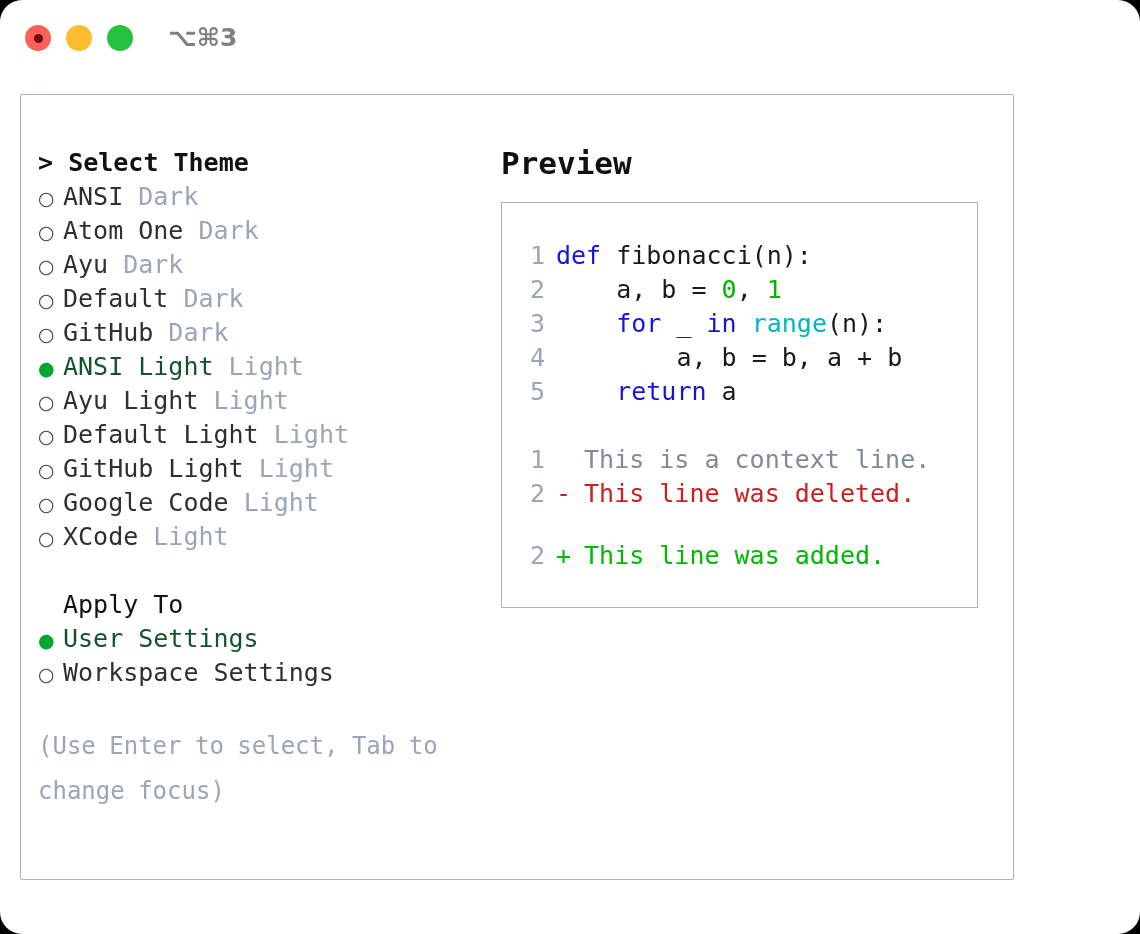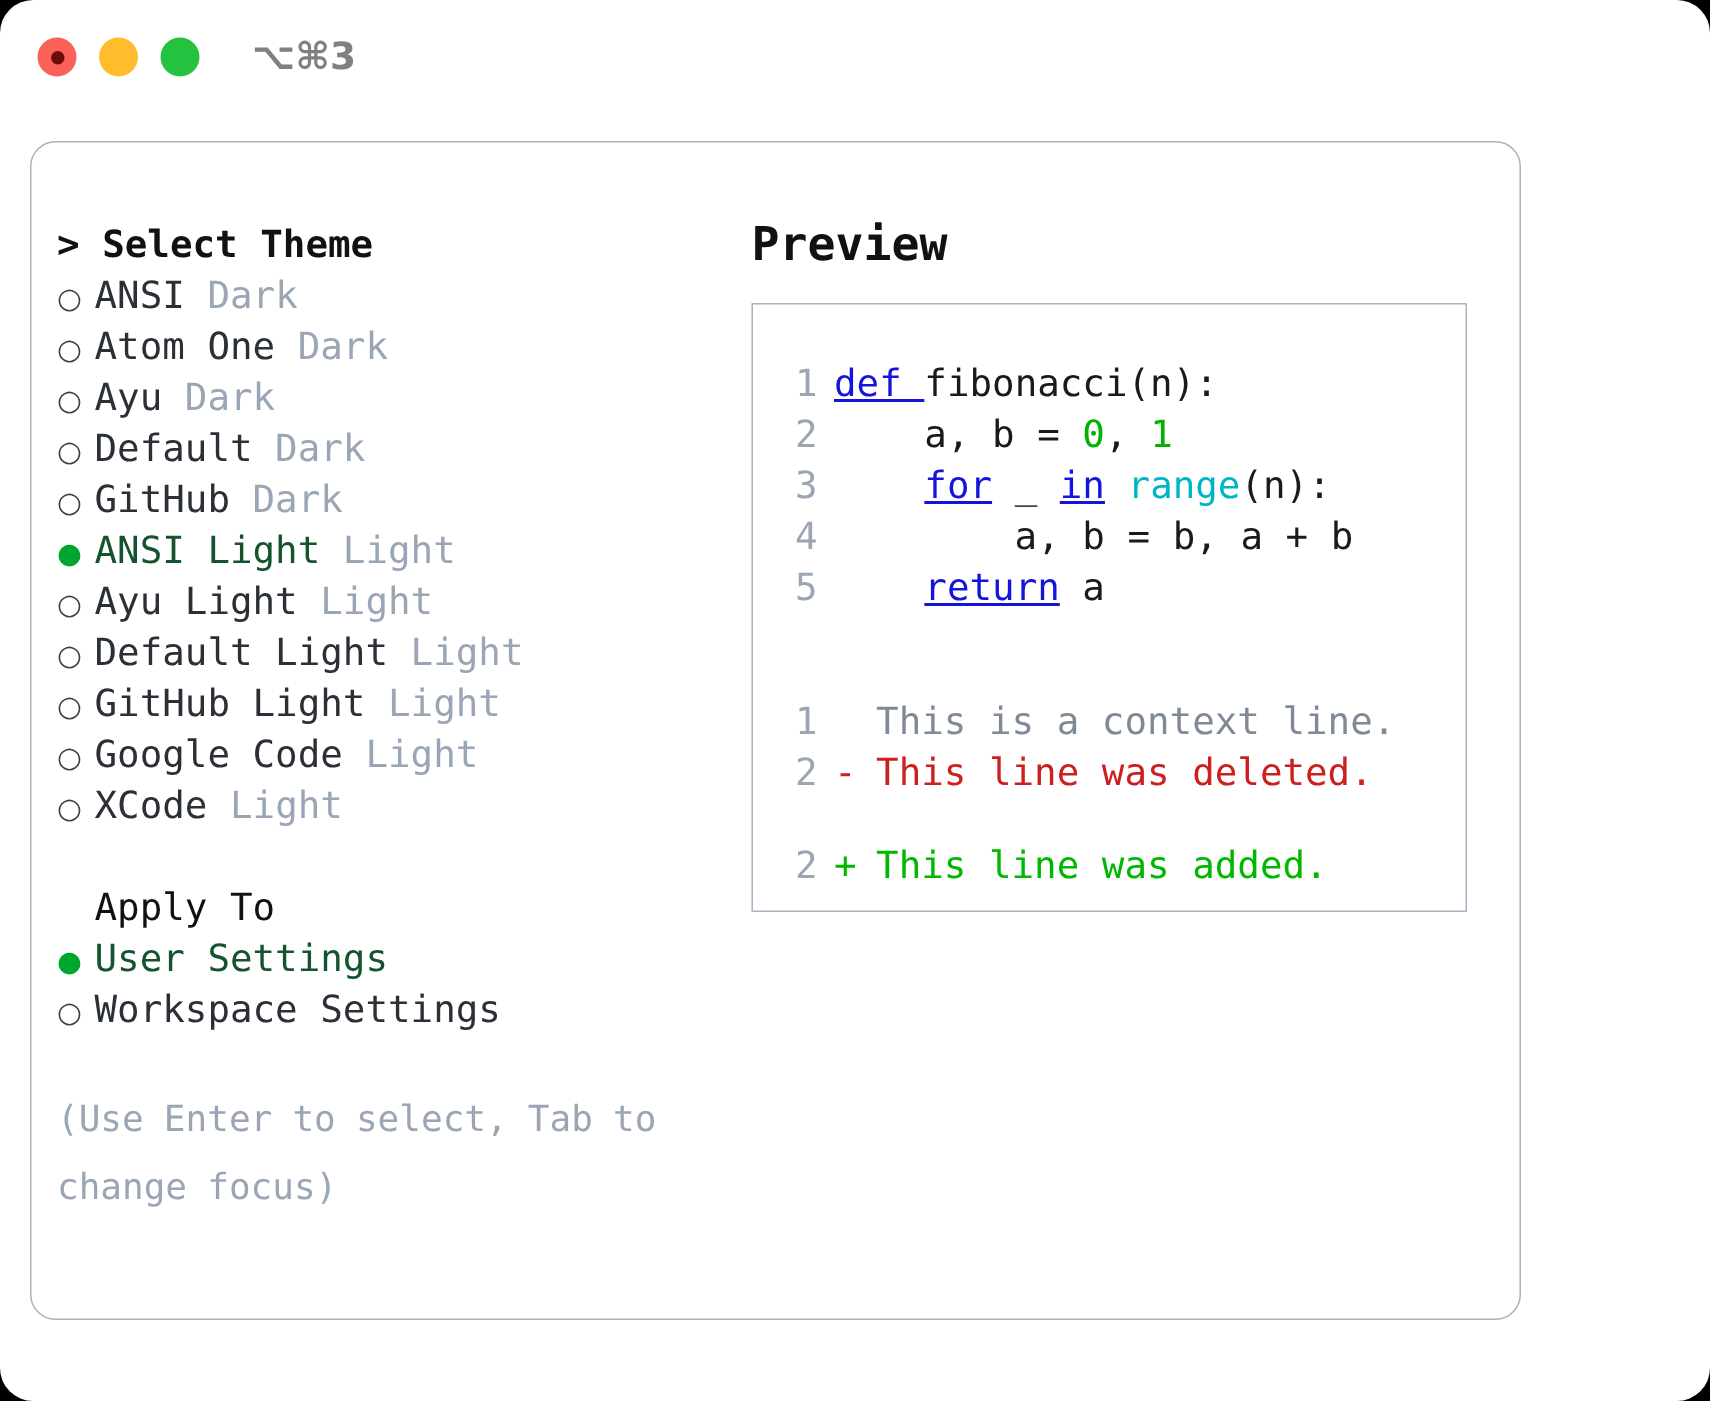--- a/index.html
+++ b/index.html
@@ -74,21 +74,21 @@
   }
 
   
   .panel {
     position: absolute;
     left: 20px;
     top: 94px;
     width: 994px;
     height: 786px;
     border: 1.5px solid #aab3c0;
-    border-radius: 17px;
+    border-radius: 2px;
     box-sizing: border-box;
     background: #ffffff;
   }
 
   .columns {
     position: absolute;
     left: 0; top: 0;
     width: 100%; height: 100%;
   }
 
@@ -178,27 +178,27 @@
     white-space: pre;
     color: #1a1a1a;
   }
   .ln {
     display: inline-block;
     width: 25px;
     text-align: right;
     color: #9aa5b5;
     margin-right: 11px;
   }
-  .kw  { color: #1414dd; text-decoration: underline; }
+  .kw  { color: #1414dd; }
   .fn  { color: #00b6c4; }
   .num { color: #00b300; }
   .plain { color: #1a1a1a; }
 
   .diff-gap { height: 34px; }
-  .diff-ctx { color: #808a96; margin-top: 21px; }
+  .diff-ctx { color: #808a96; }
   .diff-del { color: #cc2020; }
   .diff-add { color: #00b800; margin-top: 28px; }
   .marker { display: inline-block; width: 13px; }
 </style>
 </head>
 <body>
 
 <div class="app-window">
 
   <div class="titlebar">

